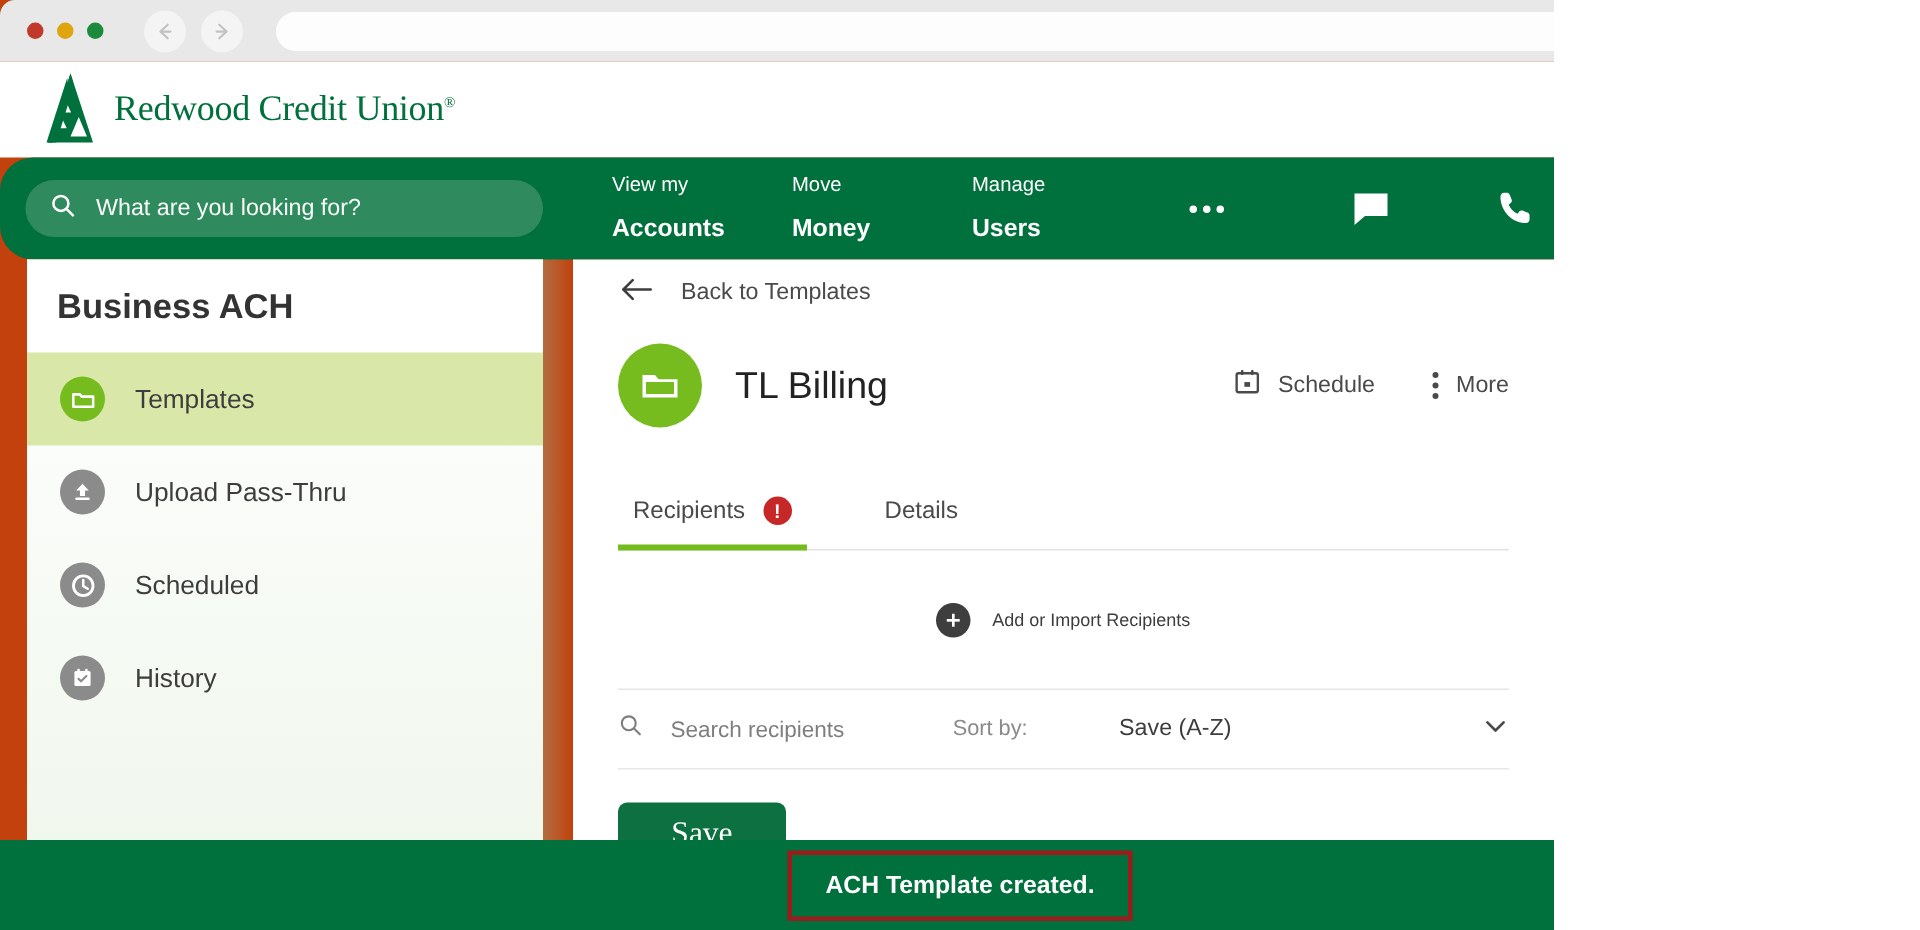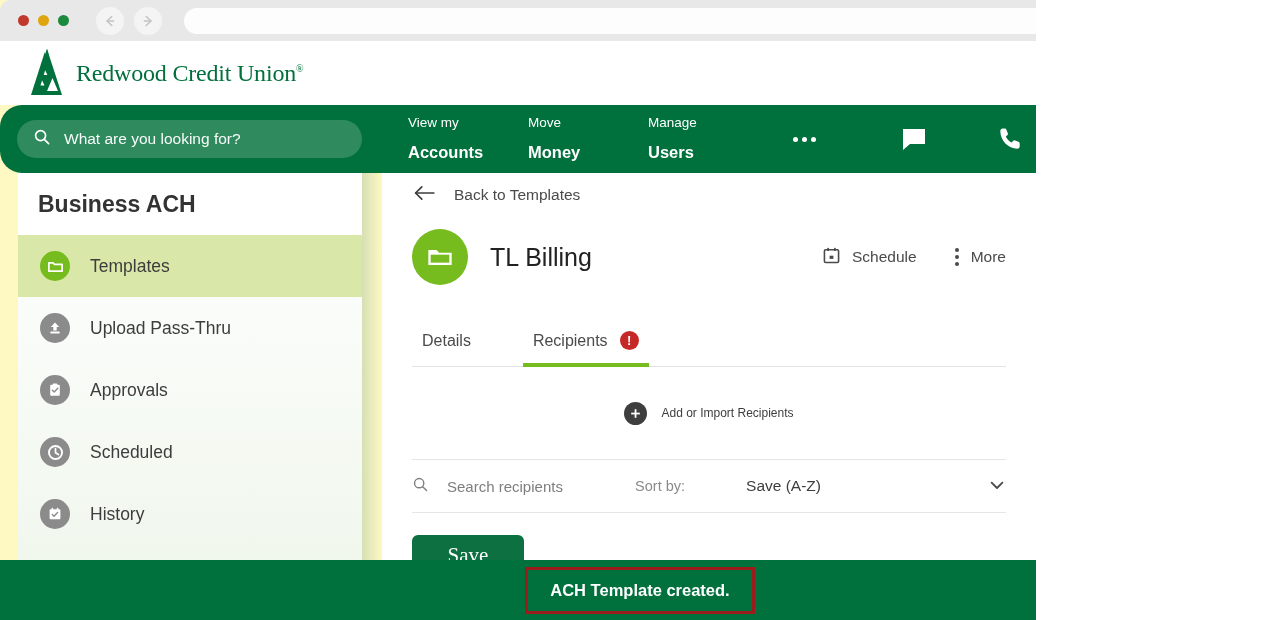--- a/index.html
+++ b/index.html
@@ -2,21 +2,21 @@
 <html><head>
 <meta charset="utf-8">
 <style>
   * { box-sizing: border-box; margin: 0; padding: 0; }
   html, body {
     width: 1280px; height: 620px;
     overflow: hidden;
     font-family: "Liberation Sans", sans-serif;
     background: #ffffff;
   }
-  .app { position: relative; width: 1036px; height: 620px; overflow: hidden; background:#fef9c3; }
+  .app { position: relative; width: 1036px; height: 620px; overflow: hidden; background:#c2410c; }
 
   
   .chrome {
     position: absolute; top: 0; left: 0; width: 1280px; height: 41px;
     background: #e8e8e8;
     border-top-left-radius: 10px; border-top-right-radius: 10px;
     display: flex; align-items: center;
   }
   .lights { display: flex; gap: 9px; margin-left: 18px; }
   .light { width: 11px; height: 11px; border-radius: 50%; }
@@ -314,30 +314,20 @@
     <div class="sb-item">
       <span class="sb-ico">
         <svg width="18" height="18" viewBox="0 0 18 18" aria-hidden="true">
           <path d="M9 3.5 13.2 8H10.7v3.6H7.3V8H4.8z" fill="#ffffff"></path>
           <rect x="4.3" y="12.6" width="9.4" height="1.8" rx=".6" fill="#ffffff"></rect>
         </svg>
       </span>
       <span class="sb-label">Upload Pass-Thru</span>
     </div>
 
-    <div class="sb-item">
-      <span class="sb-ico">
-        <svg width="18" height="18" viewBox="0 0 18 18" aria-hidden="true">
-          <rect x="4.2" y="3.8" width="9.6" height="11" rx="1" fill="#ffffff"></rect>
-          <rect x="6.8" y="2.4" width="4.4" height="2.6" rx=".7" fill="#ffffff"></rect>
-          <path d="M6.4 9.3 8.2 11.1 11.8 7.3" fill="none" stroke="#8b8b8b" stroke-width="1.4" stroke-linecap="round" stroke-linejoin="round"></path>
-        </svg>
-      </span>
-      <span class="sb-label">Approvals</span>
-    </div>
 
     <div class="sb-item">
       <span class="sb-ico">
         <svg width="19" height="19" viewBox="0 0 18 18" aria-hidden="true">
           <circle cx="9" cy="9" r="6.2" fill="none" stroke="#ffffff" stroke-width="1.8"></circle>
           <path d="M9 5.3V9.2l2.8 1.7" fill="none" stroke="#ffffff" stroke-width="1.6" stroke-linecap="round"></path>
         </svg>
       </span>
       <span class="sb-label">Scheduled</span>
     </div>
@@ -394,27 +384,27 @@
               <i></i>
               <i></i>
               <i></i>
             </span>
           <span class="lbl">More</span>
         </div>
       </div>
     </div>
 
     <div class="tabs">
-      <div class="tab">
-        <span>Details</span>
-        <span class="under"></span>
-      </div>
       <div class="tab active">
         <span>Recipients</span>
         <span class="alert-badge">!</span>
+        <span class="under"></span>
+      </div>
+      <div class="tab">
+        <span>Details</span>
         <span class="under"></span>
       </div>
     </div>
 
     <div class="add-row">
       <span class="plus-circle">
         <svg width="15" height="15" viewBox="0 0 16 16" aria-hidden="true">
           <rect x="7.1" y="3.4" width="1.9" height="9.2" fill="#ffffff"></rect>
           <rect x="3.4" y="7.1" width="9.2" height="1.9" fill="#ffffff"></rect>
         </svg>

